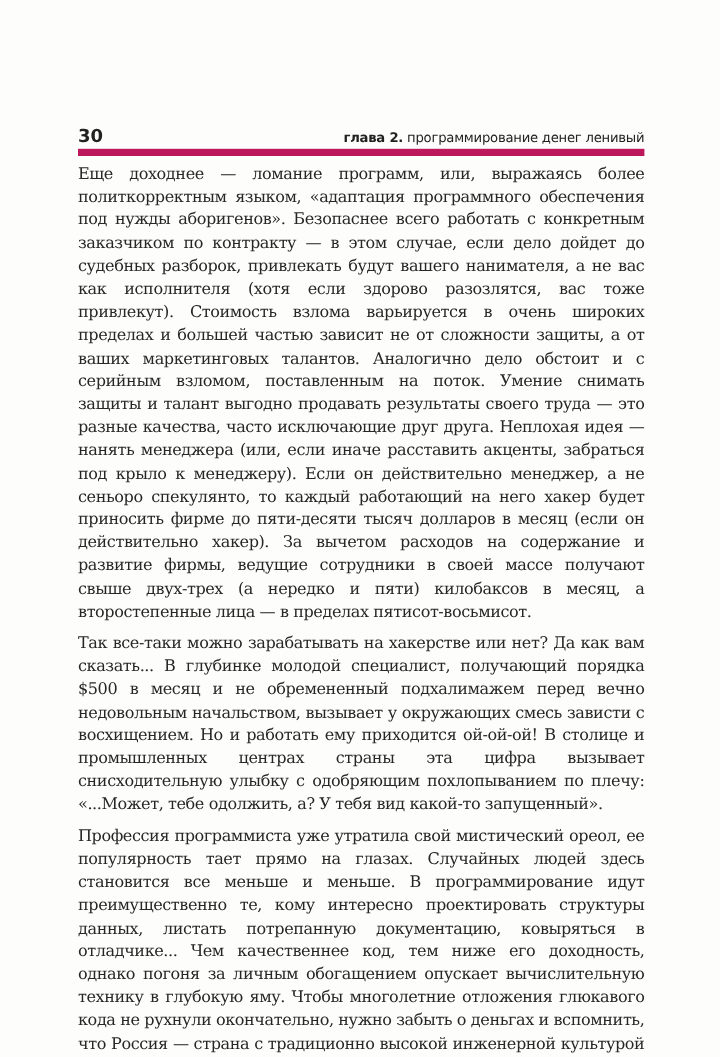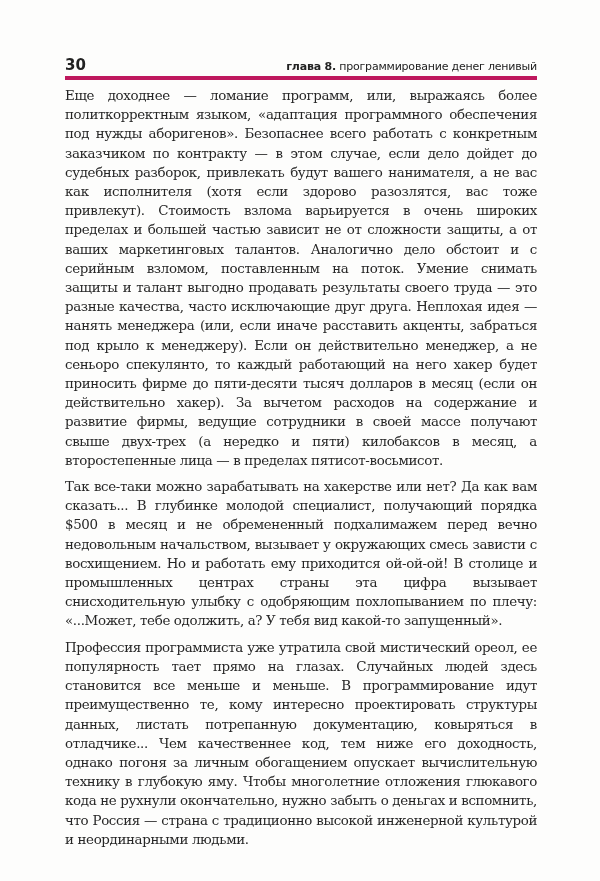--- a/index.html
+++ b/index.html
@@ -7,44 +7,45 @@
     width: 600px; height: 881px;
     background: #fdfdfc;
     position: relative; overflow: hidden;
     color: #262626;
   }
   .page {
     position: absolute; left: 65px; top: 52px; width: 472px;
   }
   .header {
     display: flex; justify-content: space-between; align-items: flex-end;
-    border-bottom: 4px solid #be185d;
+    border-bottom: 6px solid #be185d;
     padding-bottom: 2px; height: 22px;
     font-family: "DejaVu Sans", sans-serif;
+    margin-top: 48px;
   }
   .page-num {
     font-weight: bold; font-size: 15px; color: #222; line-height: 18px;
   }
   .running-head { font-size: 11px; color: #222; line-height: 14px; letter-spacing: -0.2px; }
   .running-head b { font-weight: bold; }
   .body {
     font-family: "DejaVu Serif", serif;
     font-size: 13.4px; line-height: 19.2px;
     text-align: justify; letter-spacing: -0.35px;
     margin-top: 6px;
   }
   .body p { margin: 0 0 7px 0; hyphens: auto; }
 </style>
 </head>
 <body>
 
 <div class="page">
   <div class="header">
     <span class="page-num">30</span>
-    <span class="running-head"><b>глава 8.</b><span> программирование денег ленивый</span></span>
+    <span class="running-head"><b>глава 2.</b><span> программирование денег ленивый</span></span>
   </div>
 
   <div class="body">
     <p>Еще доходнее — ломание программ, или, выражаясь более политкорректным языком, «адаптация программного обеспечения под нужды аборигенов». Безопаснее всего работать с конкретным заказчиком по контракту — в этом случае, если дело дойдет до судебных разборок, привлекать будут вашего нанимателя, а не вас как исполнителя (хотя если здорово разозлятся, вас тоже привлекут). Стоимость взлома варьируется в очень широких пределах и большей частью зависит не от сложности защиты, а от ваших маркетинговых талантов. Аналогично дело обстоит и с серийным взломом, поставленным на поток. Умение снимать защиты и талант выгодно продавать результаты своего труда — это разные качества, часто исключающие друг друга. Неплохая идея — нанять менеджера (или, если иначе расставить акценты, забраться под крыло к менеджеру). Если он действительно менеджер, а не сеньоро спекулянто, то каждый работающий на него хакер будет приносить фирме до пяти-десяти тысяч долларов в месяц (если он действительно хакер). За вычетом расходов на содержание и развитие фирмы, ведущие сотрудники в своей массе получают свыше двух-трех (а нередко и пяти) килобаксов в месяц, а второстепенные лица — в пределах пятисот-восьмисот.</p>
     <p>Так все-таки можно зарабатывать на хакерстве или нет? Да как вам сказать... В глубинке молодой специалист, получающий порядка $500 в месяц и не обремененный подхалимажем перед вечно недовольным начальством, вызывает у окружающих смесь зависти с восхищением. Но и работать ему приходится ой-ой-ой! В столице и промышленных центрах страны эта цифра вызывает снисходительную улыбку с одобряющим похлопыванием по плечу: «...Может, тебе одолжить, а? У тебя вид какой-то запущенный».</p>
     <p>Профессия программиста уже утратила свой мистический ореол, ее популярность тает прямо на глазах. Случайных людей здесь становится все меньше и меньше. В программирование идут преимущественно те, кому интересно проектировать структуры данных, листать потрепанную документацию, ковыряться в отладчике... Чем качественнее код, тем ниже его доходность, однако погоня за личным обогащением опускает вычислительную технику в глубокую яму. Чтобы многолетние отложения глюкавого кода не рухнули окончательно, нужно забыть о деньгах и вспомнить, что Россия — страна с традиционно высокой инженерной культурой и неординарными людьми.</p>
 
   </div>
 
 </div>

